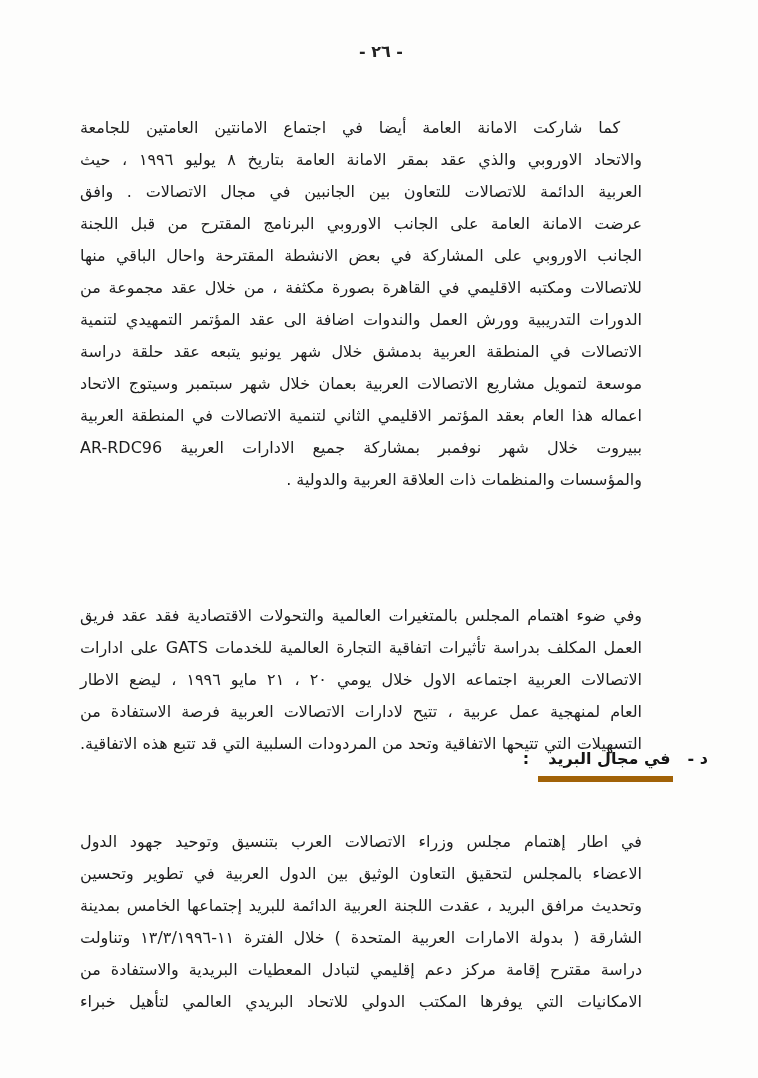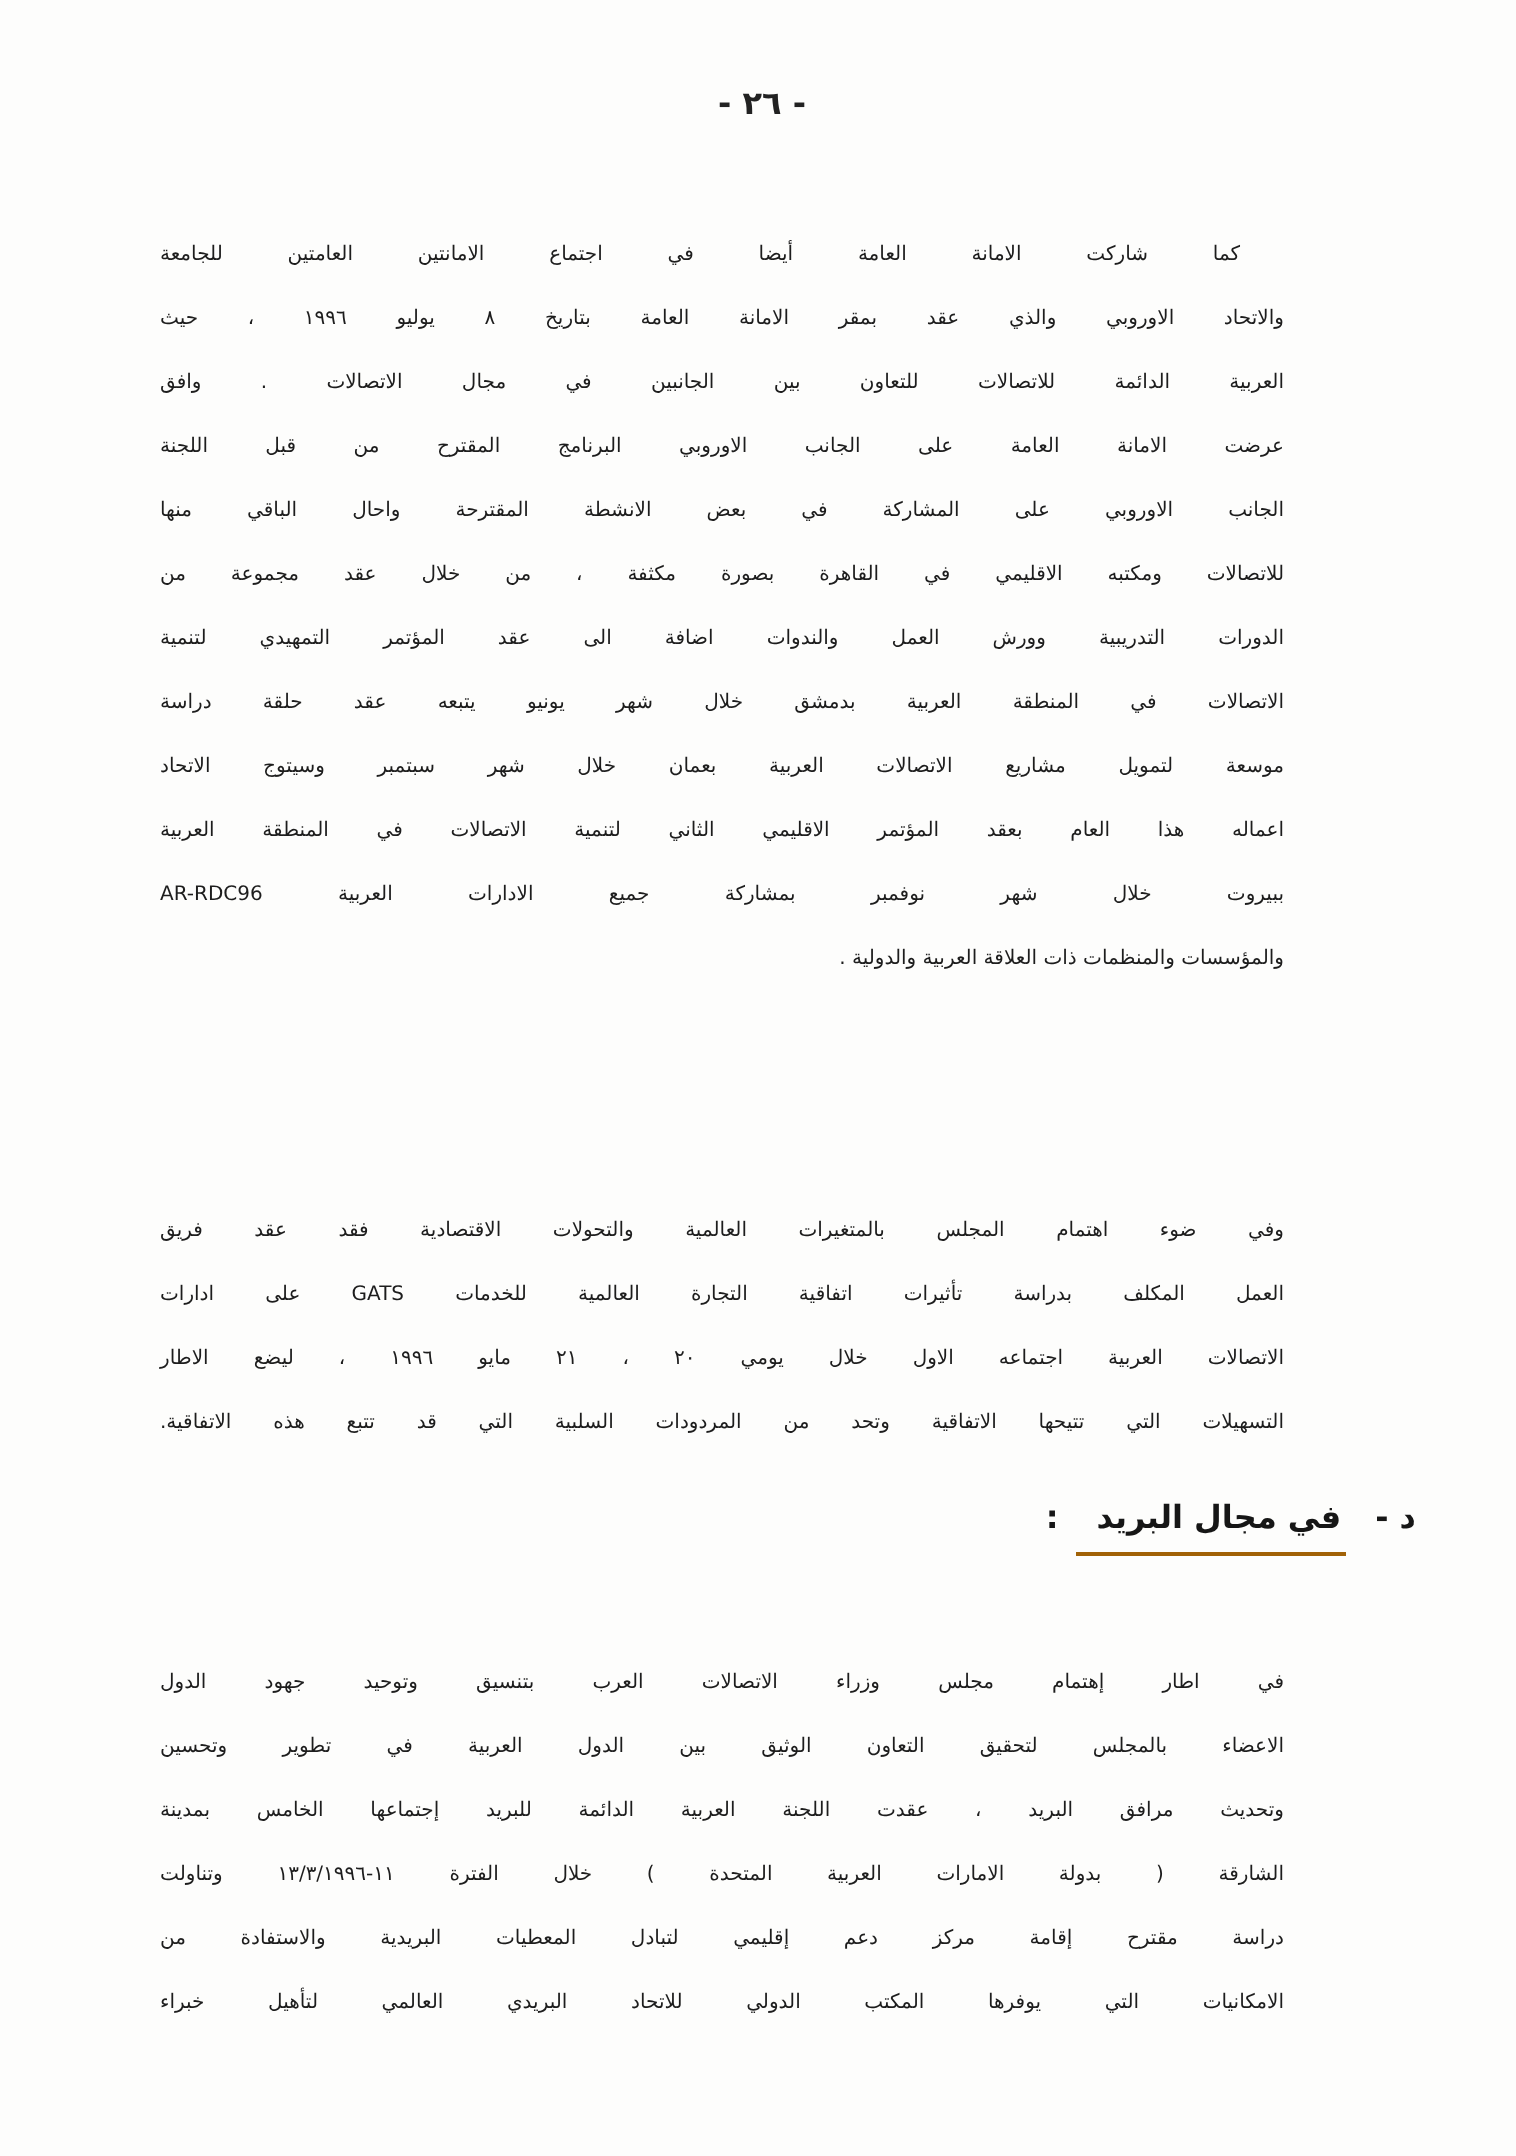--- a/index.html
+++ b/index.html
@@ -12,38 +12,38 @@
   }
   .page{position:absolute;inset:0;}
   .pageno{
     position:absolute;top:42px;left:2px;width:758px;
     text-align:center;font-size:16px;font-weight:bold;color:#222;
     letter-spacing:1px;
   }
   .para{
     position:absolute;right:116px;width:562px;
     direction:rtl;unicode-bidi:embed;
-    font-size:10px;line-height:32px;
+    font-size:16px;line-height:32px;
     text-align:justify;text-justify:inter-word;
   }
   .para .jl{ text-align:justify; text-align-last:justify; }
   .para .el{ text-align:left; text-align-last:right; }
   .para .indent{ text-indent:22px; }
   #p1{top:112px;}
   #p2{top:560px;margin-top:40px;}
   #p3{top:798px;margin-top:28px;}
   .heading{
     position:absolute;top:744px;right:50px;
     direction:rtl;display:flex;align-items:flex-start;gap:15px;
     font-size:16px;line-height:30px;color:#161616;
   }
   .heading .marker{font-weight:bold;}
   .heading .title{
     font-weight:bold;
-    border-bottom:2px solid #a16207;
+    border-bottom:6px solid #a16207;
     padding:0 2px 2px 10px;
   }
   .heading .colon{font-weight:bold;margin-right:-6px;}
 </style>
 </head>
 <body>
 
 <div class="page">
 
   <div class="pageno" dir="rtl">- ٢٦ -</div>
@@ -60,20 +60,21 @@
     <div class="jl">موسعة لتمويل مشاريع الاتصالات العربية بعمان خلال شهر سبتمبر وسيتوج الاتحاد</div>
     <div class="jl">اعماله هذا العام بعقد المؤتمر الاقليمي الثاني لتنمية الاتصالات في المنطقة العربية</div>
     <div class="jl">ببيروت خلال شهر نوفمبر بمشاركة جميع الادارات العربية AR-RDC96</div>
     <div class="el">والمؤسسات والمنظمات ذات العلاقة العربية والدولية .</div>
   </div>
 
   <div class="para" id="p2">
     <div class="jl">وفي ضوء اهتمام المجلس بالمتغيرات العالمية والتحولات الاقتصادية فقد عقد فريق</div>
     <div class="jl">العمل المكلف بدراسة تأثيرات اتفاقية التجارة العالمية للخدمات GATS على ادارات</div>
     <div class="jl">الاتصالات العربية اجتماعه الاول خلال يومي ٢٠ ، ٢١ مايو ١٩٩٦ ، ليضع الاطار</div>
+    <div class="jl">العام لمنهجية عمل عربية ، تتيح لادارات الاتصالات العربية فرصة الاستفادة من</div>
     <div class="jl">التسهيلات التي تتيحها الاتفاقية وتحد من المردودات السلبية التي قد تتبع هذه الاتفاقية.</div>
   </div>
 
   <div class="heading">
     <span class="marker">د -</span>
     <span class="title">في مجال البريد</span>
     <span class="colon">:</span>
   </div>
 
   <div class="para" id="p3">

